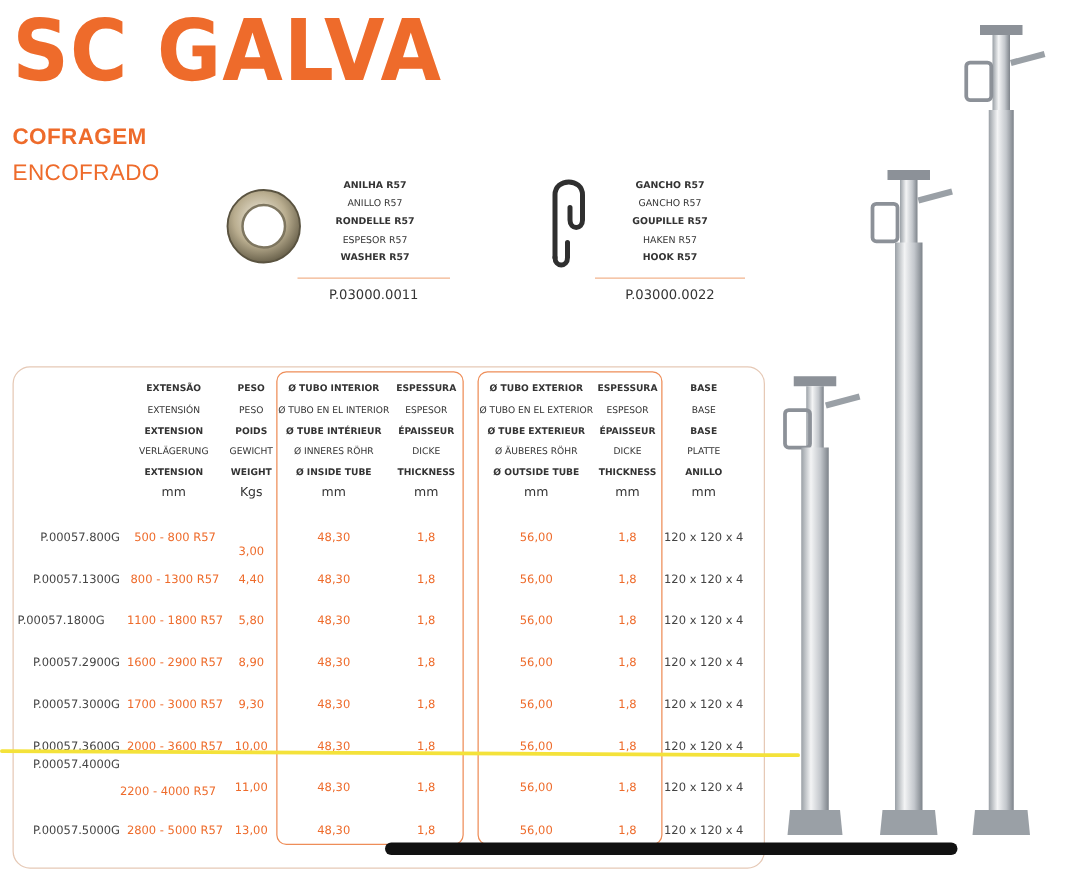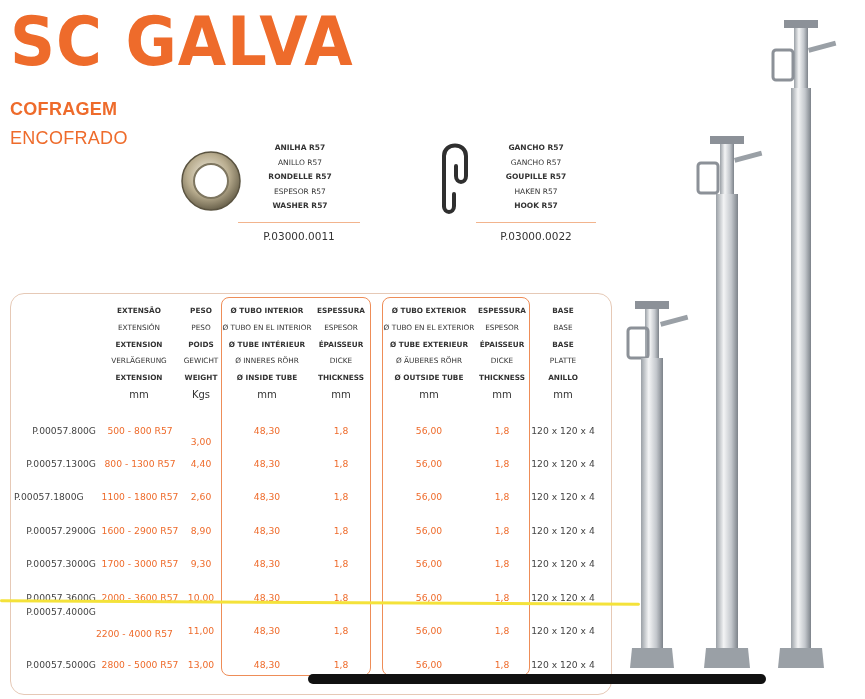--- a/index.html
+++ b/index.html
@@ -149,21 +149,21 @@
       <div class="cell or" style="left: 180px; top: 458px; width: 42px; text-align: center;">4,40</div>
       <div class="cell or" style="left: 222px; top: 458px; width: 90px; text-align: center;">48,30</div>
       <div class="cell or" style="left: 312px; top: 458px; width: 58px; text-align: center;">1,8</div>
       <div class="cell or" style="left: 383px; top: 458px; width: 92px; text-align: center;">56,00</div>
       <div class="cell or" style="left: 475px; top: 458px; width: 54px; text-align: center;">1,8</div>
       <div class="cell dk" style="left: 530px; top: 458px; width: 66px; text-align: center;">120 x 120 x 4</div>
     </div>
     <div>
       <div class="cell code" style="left: 14px; top: 491px; width: 82px; text-align: left;">P.00057.1800G</div>
       <div class="cell or" style="left: 96px; top: 491px; width: 88px; text-align: center;">1100 - 1800 R57</div>
-      <div class="cell or" style="left: 180px; top: 491px; width: 42px; text-align: center;">2,60</div>
+      <div class="cell or" style="left: 180px; top: 491px; width: 42px; text-align: center;">5,80</div>
       <div class="cell or" style="left: 222px; top: 491px; width: 90px; text-align: center;">48,30</div>
       <div class="cell or" style="left: 312px; top: 491px; width: 58px; text-align: center;">1,8</div>
       <div class="cell or" style="left: 383px; top: 491px; width: 92px; text-align: center;">56,00</div>
       <div class="cell or" style="left: 475px; top: 491px; width: 54px; text-align: center;">1,8</div>
       <div class="cell dk" style="left: 530px; top: 491px; width: 66px; text-align: center;">120 x 120 x 4</div>
     </div>
     <div>
       <div class="cell code" style="left: 14px; top: 525px; width: 82px; text-align: right;">P.00057.2900G</div>
       <div class="cell or" style="left: 96px; top: 525px; width: 88px; text-align: center;">1600 - 2900 R57</div>
       <div class="cell or" style="left: 180px; top: 525px; width: 42px; text-align: center;">8,90</div>

